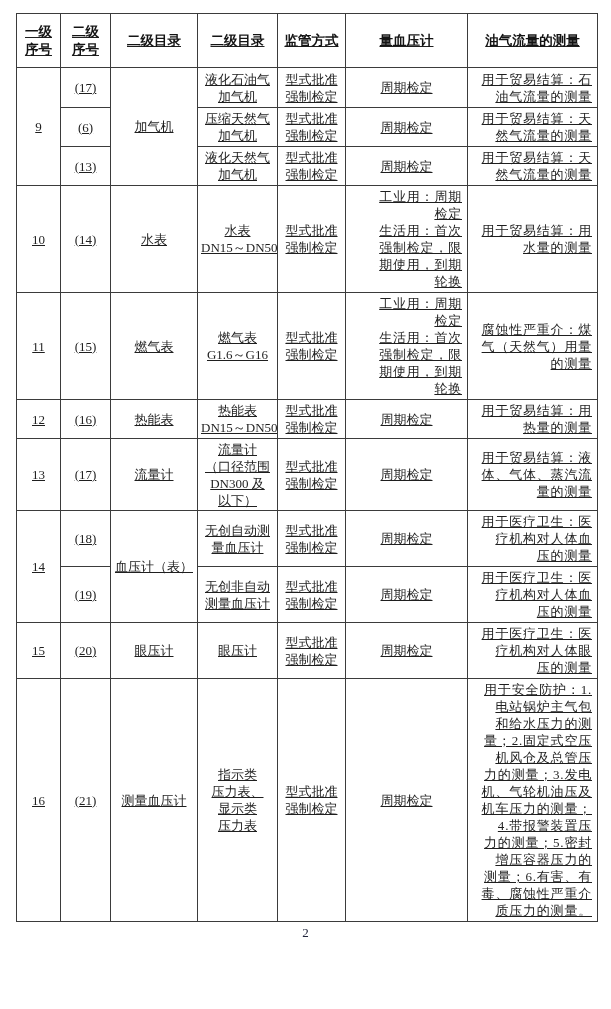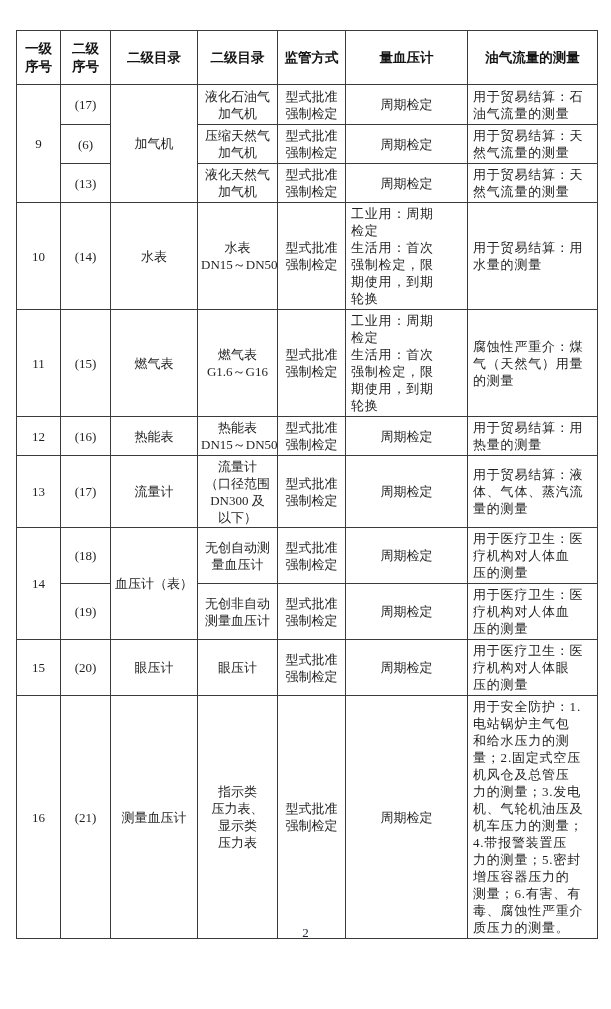--- a/index.html
+++ b/index.html
@@ -1,44 +1,45 @@
 <!DOCTYPE html>
 <html><head>
 <meta charset="utf-8">
 <style>
   html,body{margin:0;padding:0;}
   body{
     width:611px;height:1009px;background:#ffffff;position:relative;
     font-family:"Liberation Serif","DejaVu Serif",serif;color:#1f1f1f;
   }
   table.catalog{
-    position:absolute;left:16px;top:30px;width:581px;
+    position:absolute;left:16px;top:13px;width:581px;
     border-collapse:collapse;table-layout:fixed;
     border:1.5px solid #3b3b3b;
+    text-decoration:underline;
   }
   th,td{
     border:1px solid #3b3b3b;
     padding:1px 3px;
     vertical-align:middle;
     text-align:center;
     white-space:pre;
     font-size:13px;
     line-height:17px;
     overflow:hidden;
     font-weight:normal;
   }
   th{
     font-family:"Liberation Sans","DejaVu Sans",sans-serif;
     font-weight:bold;
     font-size:13.5px;
     line-height:18px;
     color:#141414;
   }
   td.left{
-    text-align:left;
+    text-align:right;
     padding:2px 5px;
     letter-spacing:0.8px;
   }
   .page-number{
     position:absolute;left:0;top:925px;width:100%;
     text-align:center;font-size:13px;color:#20243a;
     font-family:"Liberation Serif","DejaVu Serif",serif;
   }
 </style>
 </head>

